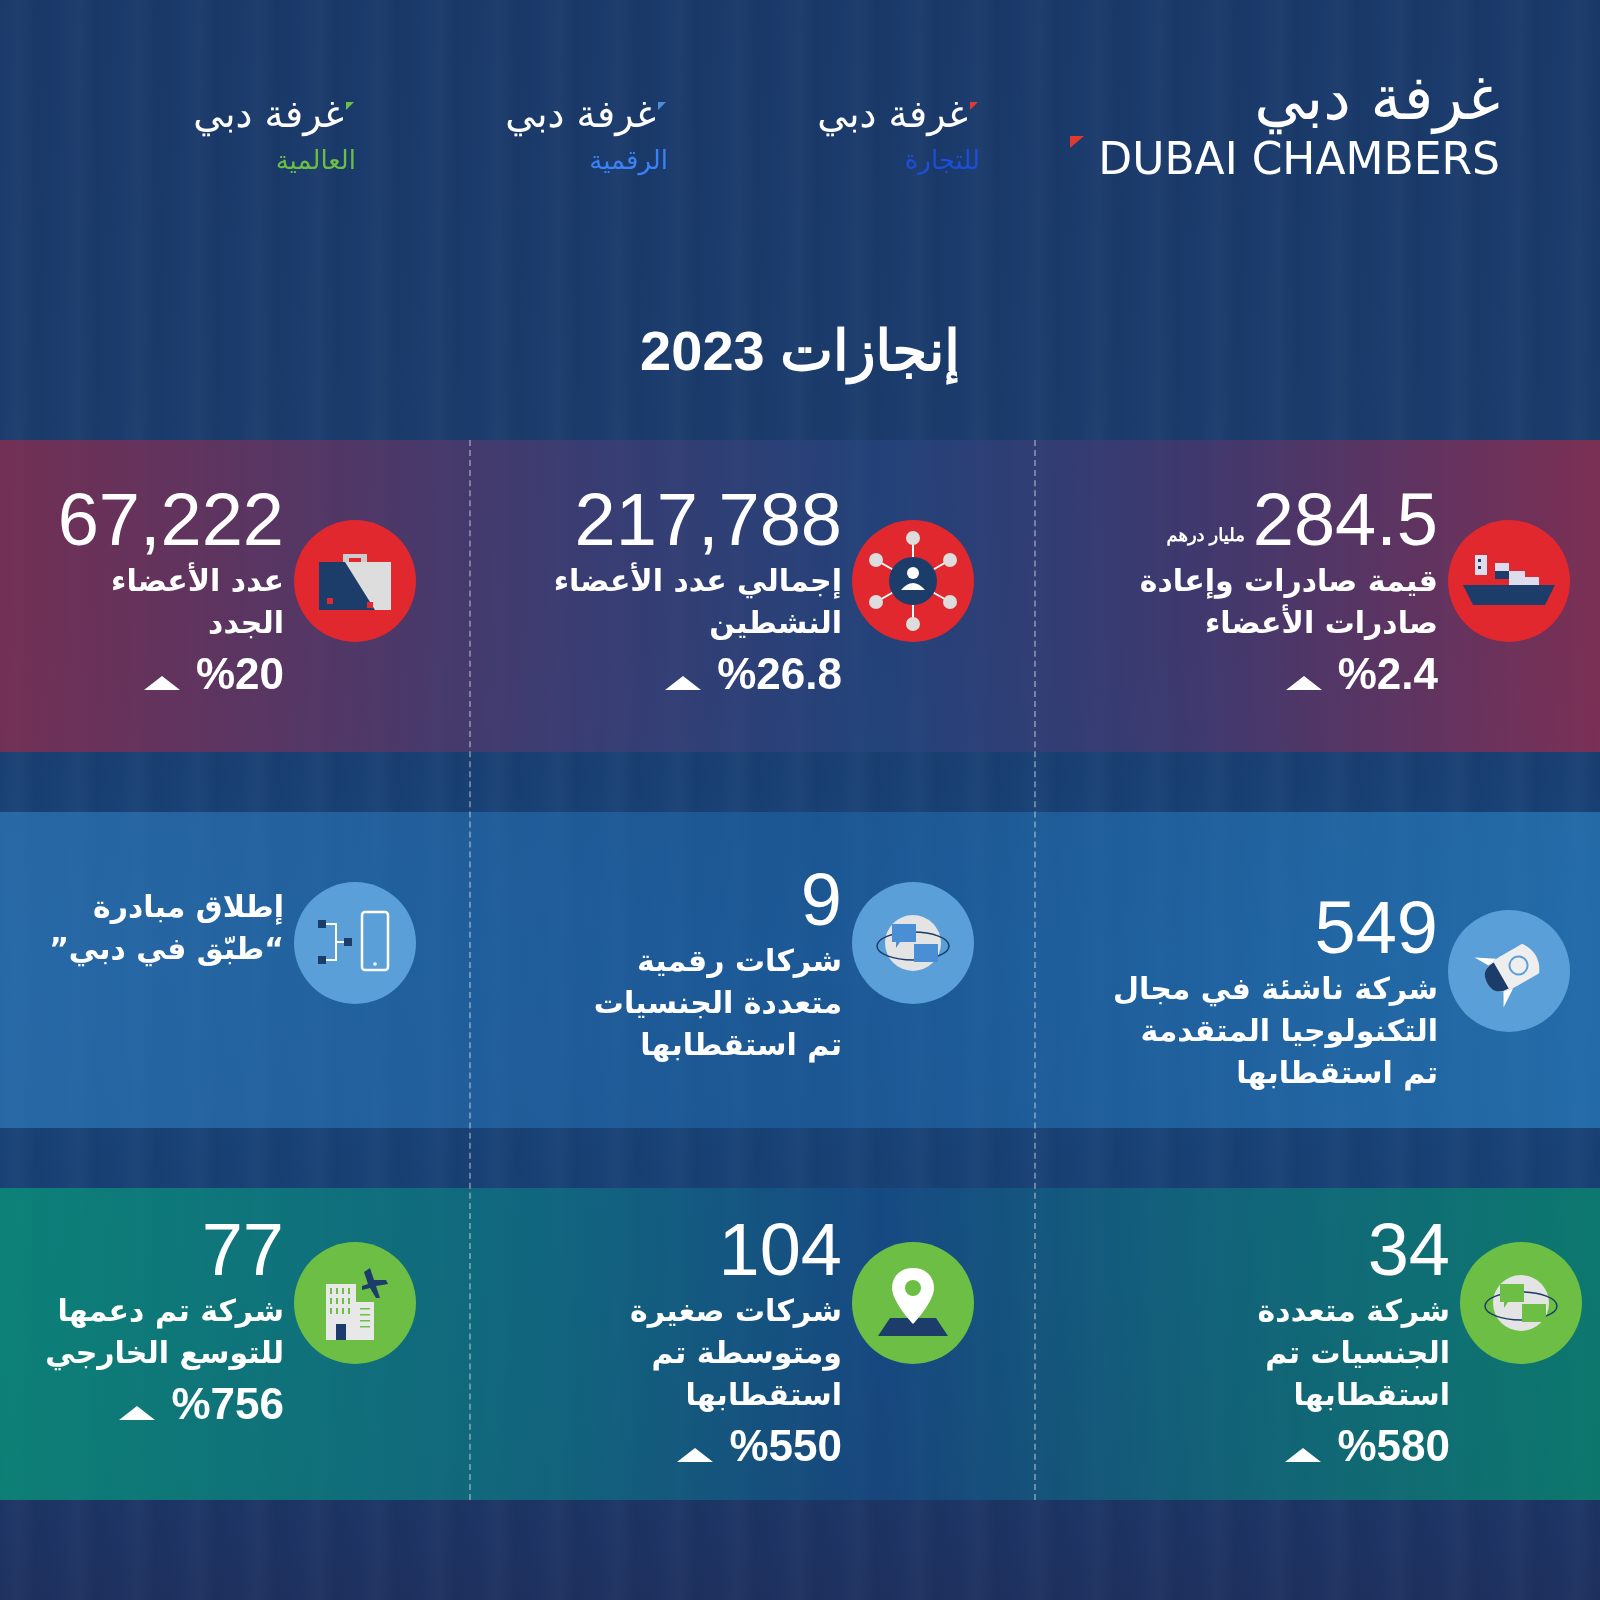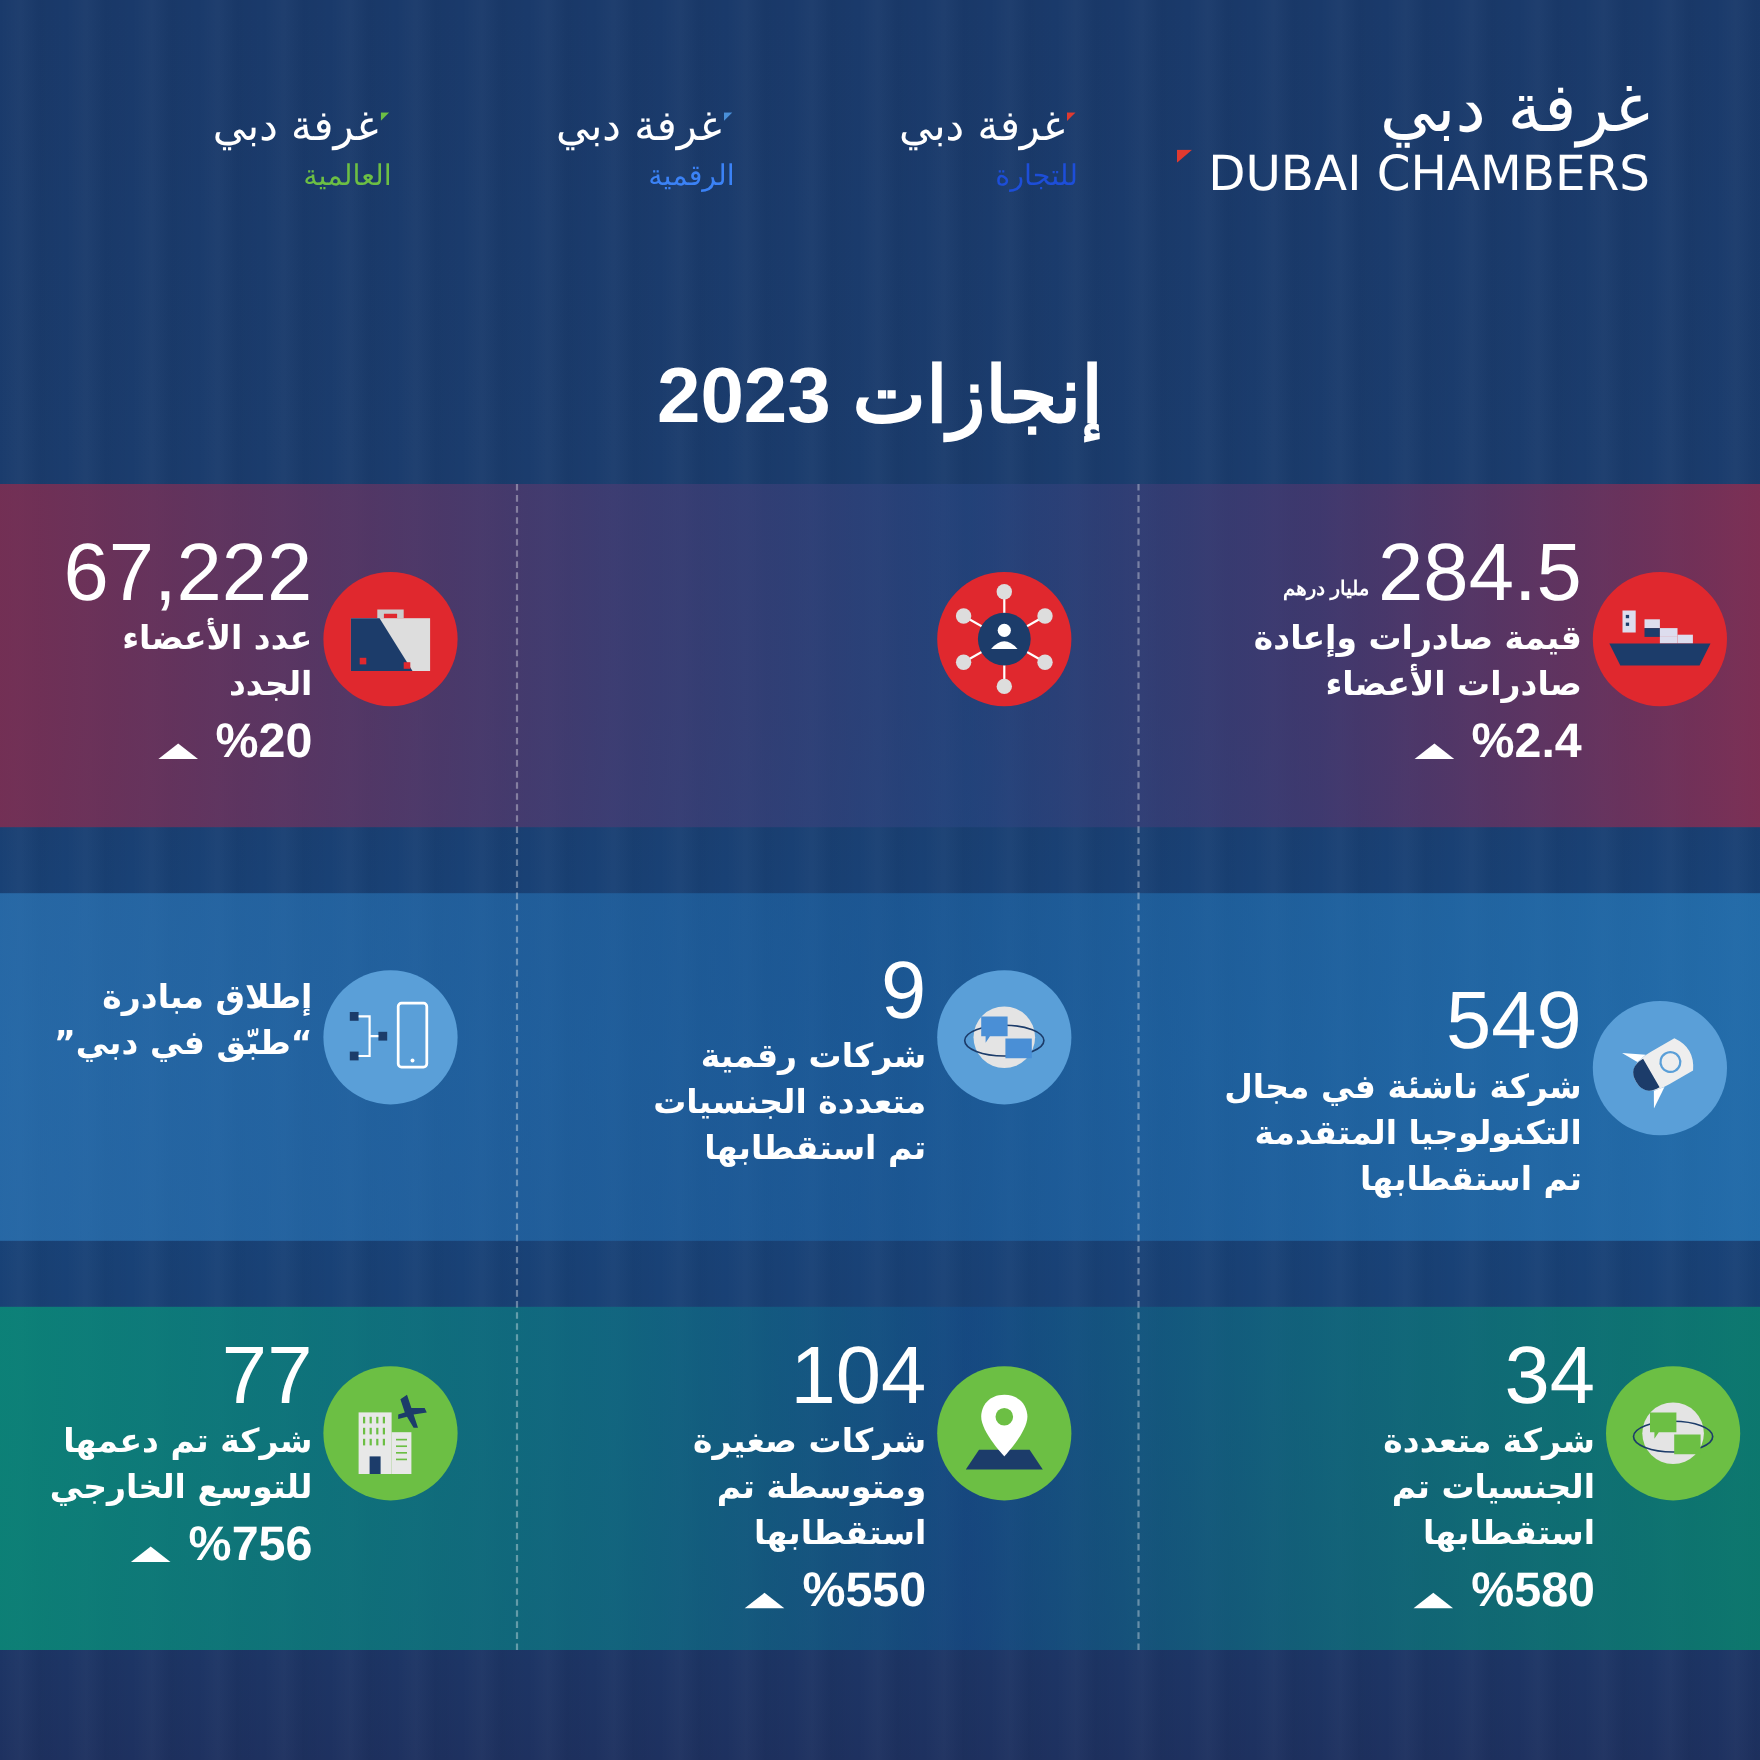--- a/index.html
+++ b/index.html
@@ -19,21 +19,21 @@
   
   .logo-main { position: absolute; right: 100px; top: 62px; width: 420px; text-align: right; }
   .logo-ar { font-size: 62px; font-weight: 300; letter-spacing: 6px; line-height: 72px; direction: rtl; }
   .logo-en { font-size: 44px; letter-spacing: 0px; line-height: 50px; font-family: "DejaVu Sans", sans-serif; position: relative; }
   .logo-en .accent { position: absolute; left: -10px; top: 2px; width: 14px; height: 12px; background: #e03a30; clip-path: polygon(0 0,100% 0,0 100%); }
   .sub-logo { position: absolute; top: 90px; width: 260px; text-align: right; }
   .sub-logo .ar { font-size: 38px; font-weight: 300; letter-spacing: 4px; direction: rtl; line-height: 48px; }
   .sub-logo .tag { font-size: 26px; direction: rtl; margin-top: 10px; line-height: 24px; }
   .sub-logo .mark { display: inline-block; width: 8px; height: 8px; margin: 0 2px; clip-path: polygon(0 0,100% 0,0 100%); vertical-align: top; margin-top: 12px; }
   
-  .title { position: absolute; left: 0; width: 1600px; top: 318px; text-align: center; font-size: 71px; font-weight: bold; direction: rtl; font-family: "Liberation Sans", sans-serif; letter-spacing: 1px; }
+  .title { position: absolute; left: 0; width: 1600px; top: 318px; text-align: center; font-size: 56px; font-weight: bold; direction: rtl; font-family: "Liberation Sans", sans-serif; letter-spacing: 1px; }
   
   .band { position: absolute; left: 0; width: 1600px; }
   .band-red { top: 440px; height: 312px; background: linear-gradient(90deg, rgba(130,45,80,0.85) 0%, rgba(70,60,115,0.75) 35%, rgba(40,70,130,0.6) 55%, rgba(75,55,110,0.75) 75%, rgba(140,45,80,0.85) 100%); }
   .band-blue { top: 812px; height: 316px; background: linear-gradient(90deg, rgba(45,120,185,0.7) 0%, rgba(30,100,165,0.6) 50%, rgba(40,125,190,0.7) 100%); }
   .band-green { top: 1188px; height: 312px; background: linear-gradient(90deg, rgba(10,140,120,0.85) 0%, rgba(15,110,130,0.8) 35%, rgba(20,80,140,0.6) 55%, rgba(15,110,125,0.75) 75%, rgba(10,130,110,0.85) 100%); }
   .divider { position: absolute; top: 440px; height: 1060px; width: 0; border-left: 2px dashed rgba(255,255,255,0.35); }
   
   .cell { position: absolute; width: 460px; }
   .cell .icon { position: absolute; right: 0; width: 122px; height: 122px; border-radius: 50%; display: flex; align-items: center; justify-content: center; }
   .cell .text { position: absolute; right: 132px; text-align: right; direction: rtl; }
@@ -122,20 +122,31 @@
         <g fill="#ddd">
           <circle cx="55" cy="12" r="7"></circle>
           <circle cx="55" cy="98" r="7"></circle>
           <circle cx="18" cy="34" r="7"></circle>
           <circle cx="92" cy="34" r="7"></circle>
           <circle cx="18" cy="76" r="7"></circle>
           <circle cx="92" cy="76" r="7"></circle>
         </g>
       </svg>
   </div>
+  <div class="text" style="top:0;">
+    <div class="num">
+        <span>217,788</span>
+      </div>
+    <div class="label">إجمالي عدد الأعضاء</div>
+    <div class="label">النشطين</div>
+    <div class="growth">
+        <span class="arrow"></span>
+        <span>%26.8</span>
+      </div>
+  </div>
 </div>
 
 <div class="cell" style="right:1184px; top:480px; height:240px; width:380px;">
   <div class="icon red" style="top:40px;">
     <svg width="80" height="70" viewBox="0 0 80 70">
         <path d="M28 8 H52 V16 H46 V12 H34 V16 H28 Z" fill="#ccc"></path>
         <rect x="4" y="16" width="72" height="48" fill="#ddd"></rect>
         <path d="M4 16 H30 L60 64 H4 Z" fill="#1c3c6a"></path>
         <rect x="12" y="52" width="6" height="6" fill="#e0282e"></rect>
         <rect x="52" y="56" width="6" height="6" fill="#e0282e"></rect>

